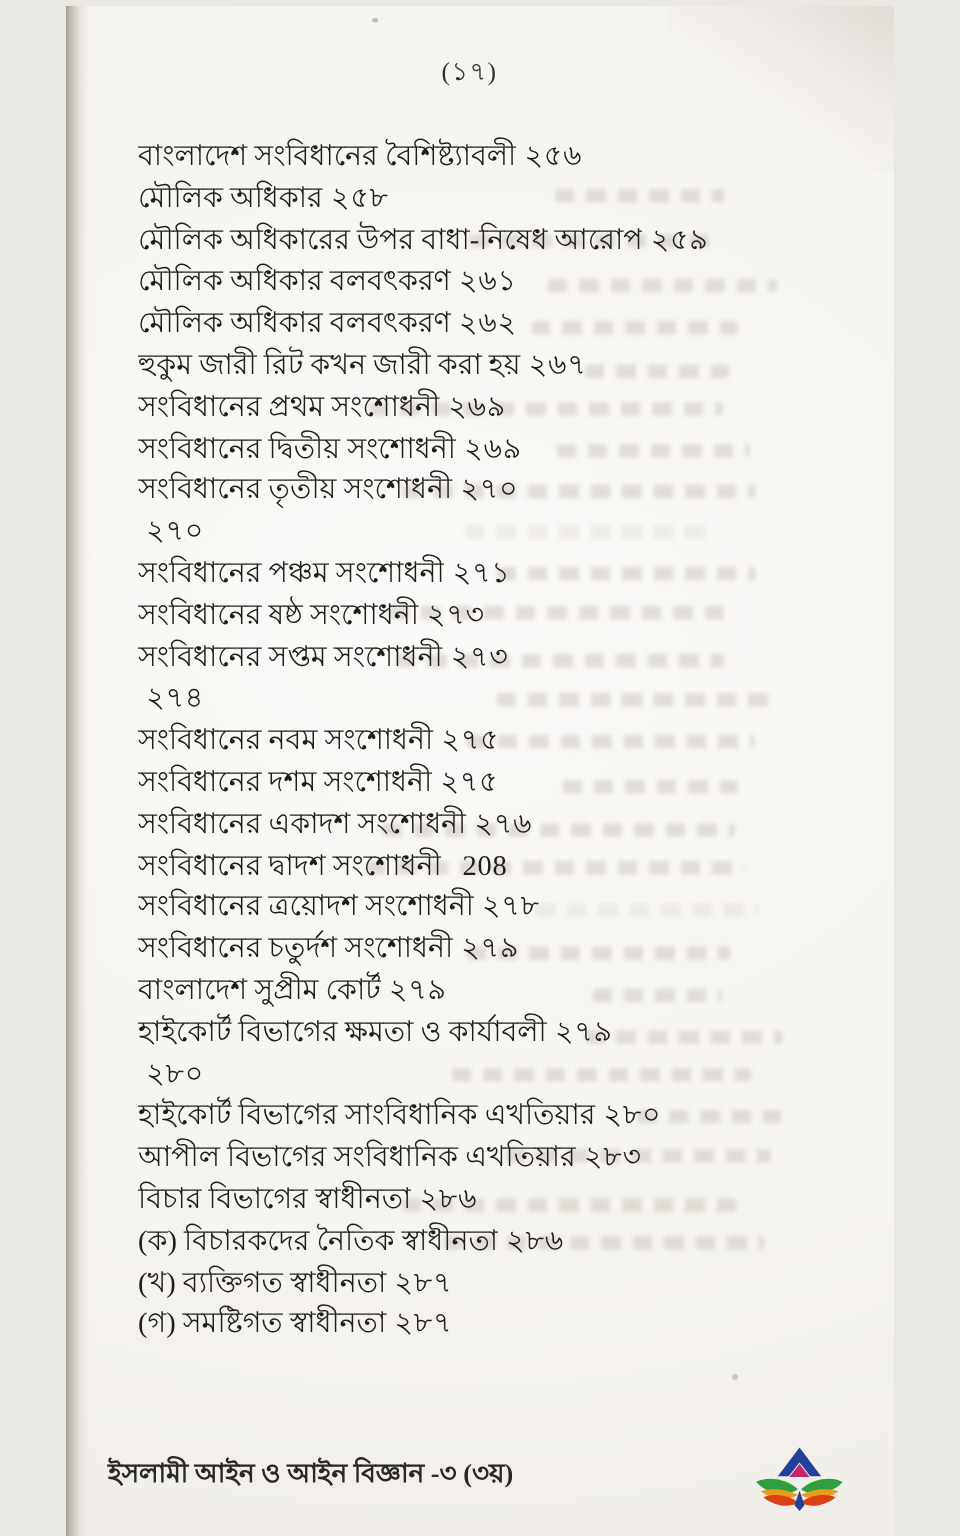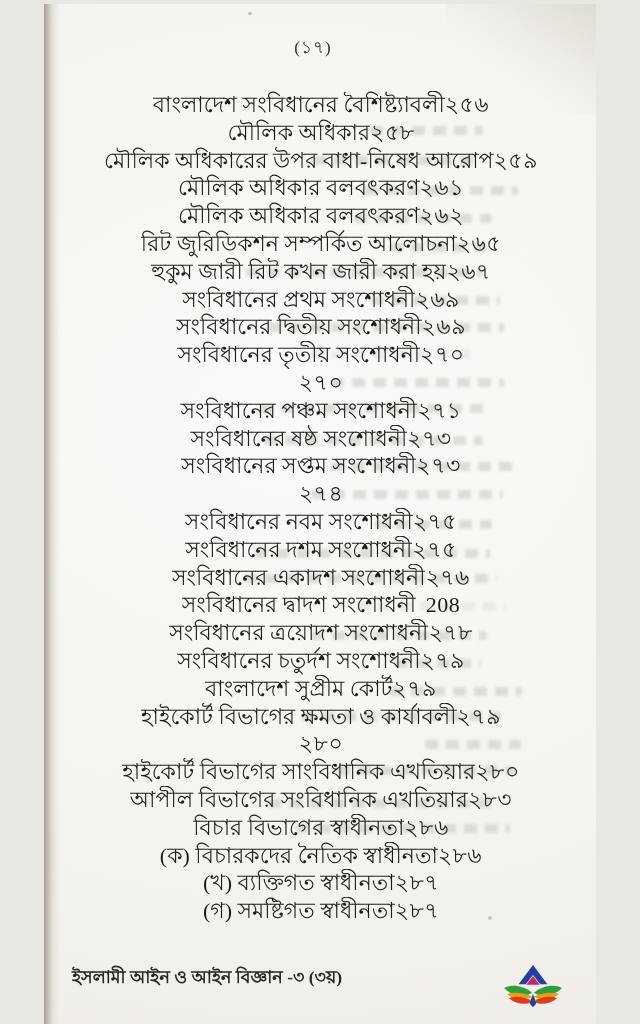--- a/index.html
+++ b/index.html
@@ -38,30 +38,30 @@
     position:absolute;height:9px;
     background:repeating-linear-gradient(90deg,#c7c2ba 0 13px,rgba(0,0,0,0) 13px 21px);
     filter:blur(1.4px);
     opacity:.5;border-radius:3px;
   }
   .toc{
     position:absolute;z-index:2;
     left:48px;right:46px;top:87px;
   }
   .toc-row{
-    display:flex;align-items:baseline;justify-content:center;
+    display:flex;align-items:baseline;justify-content:flex-start;
     height:27.8px;line-height:27.8px;
-    font-size:22px;font-weight:500;
+    font-size:19px;font-weight:500;
     white-space:nowrap;
   }
   .toc-title{flex:0 1 auto;overflow:hidden;}
   .toc-page{flex:0 0 auto;text-align:right;min-width:44px;letter-spacing:.5px;}
   .footer{
     position:absolute;z-index:2;left:28px;right:18px;bottom:14px;
-    display:flex;align-items:flex-start;justify-content:space-between;
+    display:flex;align-items:center;justify-content:space-between;
   }
   .footer-title{
     font-size:17.5px;font-weight:600;color:#2a2824;
     padding-bottom:12px;
   }
   .logo{width:62px;height:50px;display:block;margin-right:14px;}
 </style>
 </head>
 <body>
 
@@ -122,24 +122,20 @@
     <div class="toc-row">
       <span class="toc-title">মৌলিক অধিকার বলবৎকরণ</span>
       <span class="toc-page">২৬১</span>
     </div>
 
     <div class="toc-row">
       <span class="toc-title">মৌলিক অধিকার বলবৎকরণ</span>
       <span class="toc-page">২৬২</span>
     </div>
 
-    <div class="toc-row">
-      <span class="toc-title">রিট জুরিডিকশন সম্পর্কিত আলোচনা</span>
-      <span class="toc-page">২৬৫</span>
-    </div>
 
     <div class="toc-row">
       <span class="toc-title">হুকুম জারী রিট কখন জারী করা হয়</span>
       <span class="toc-page">২৬৭</span>
     </div>
 
     <div class="toc-row">
       <span class="toc-title">সংবিধানের প্রথম সংশোধনী</span>
       <span class="toc-page">২৬৯</span>
     </div>

